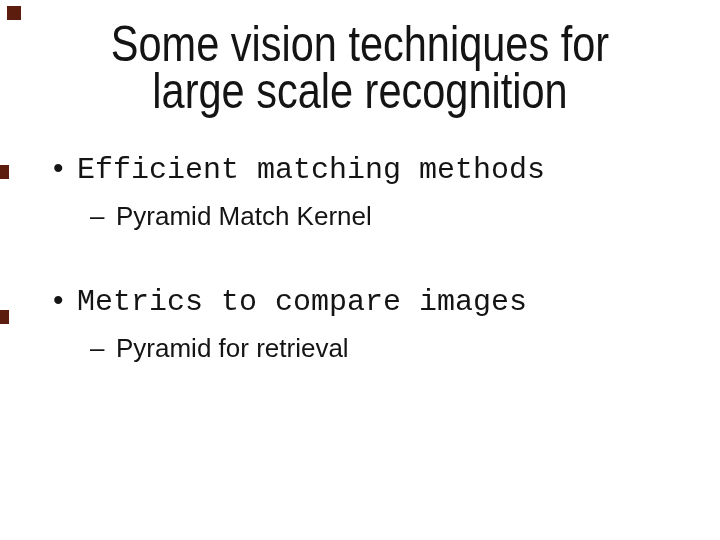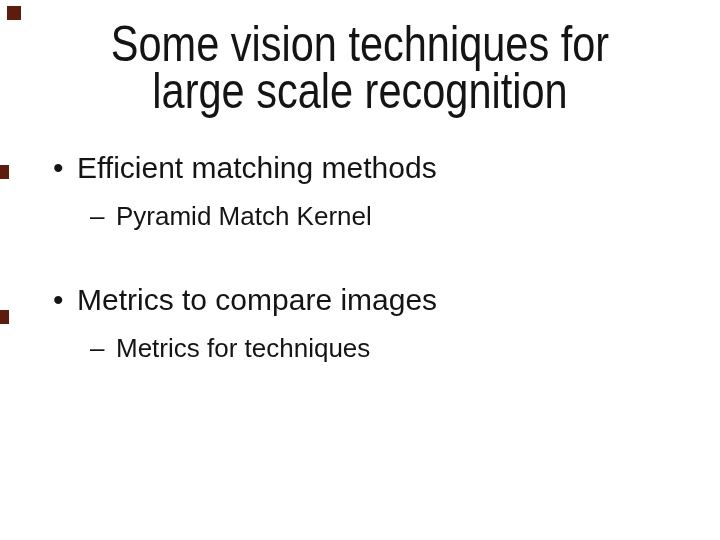--- a/index.html
+++ b/index.html
@@ -45,21 +45,21 @@
     color: #141414;
   }
   .row .marker {
     position: absolute;
   }
   .row.main {
     font-size: 30px;
     line-height: 36px;
   }
   .row.main .marker { left: 53px; }
-  .row.main .text   { margin-left: 77px; display: inline-block; }
+  .row.main .text   { margin-left: 77px; display: inline-block; font-family: Liberation Mono, monospace; }
   .row.sub {
     font-size: 26px;
     line-height: 32px;
   }
   .row.sub .marker { left: 90px; }
   .row.sub .text   { margin-left: 116px; display: inline-block; }
 
   .r1 { top: 150px; }
   .r2 { top: 200px; }
   .r3 { top: 282px; }
@@ -99,20 +99,20 @@
     <span class="text">Pyramid Match Kernel</span>
   </div>
 
   <div class="row main r3">
     <span class="marker">•</span>
     <span class="text">Metrics to compare images</span>
   </div>
 
   <div class="row sub r4">
     <span class="marker">–</span>
-    <span class="text">Metrics for techniques</span>
+    <span class="text">Pyramid for retrieval</span>
   </div>
 
   <div class="row main r5">
     <span class="marker">•</span>
   </div>
 
 </div>
 
 </body></html>

